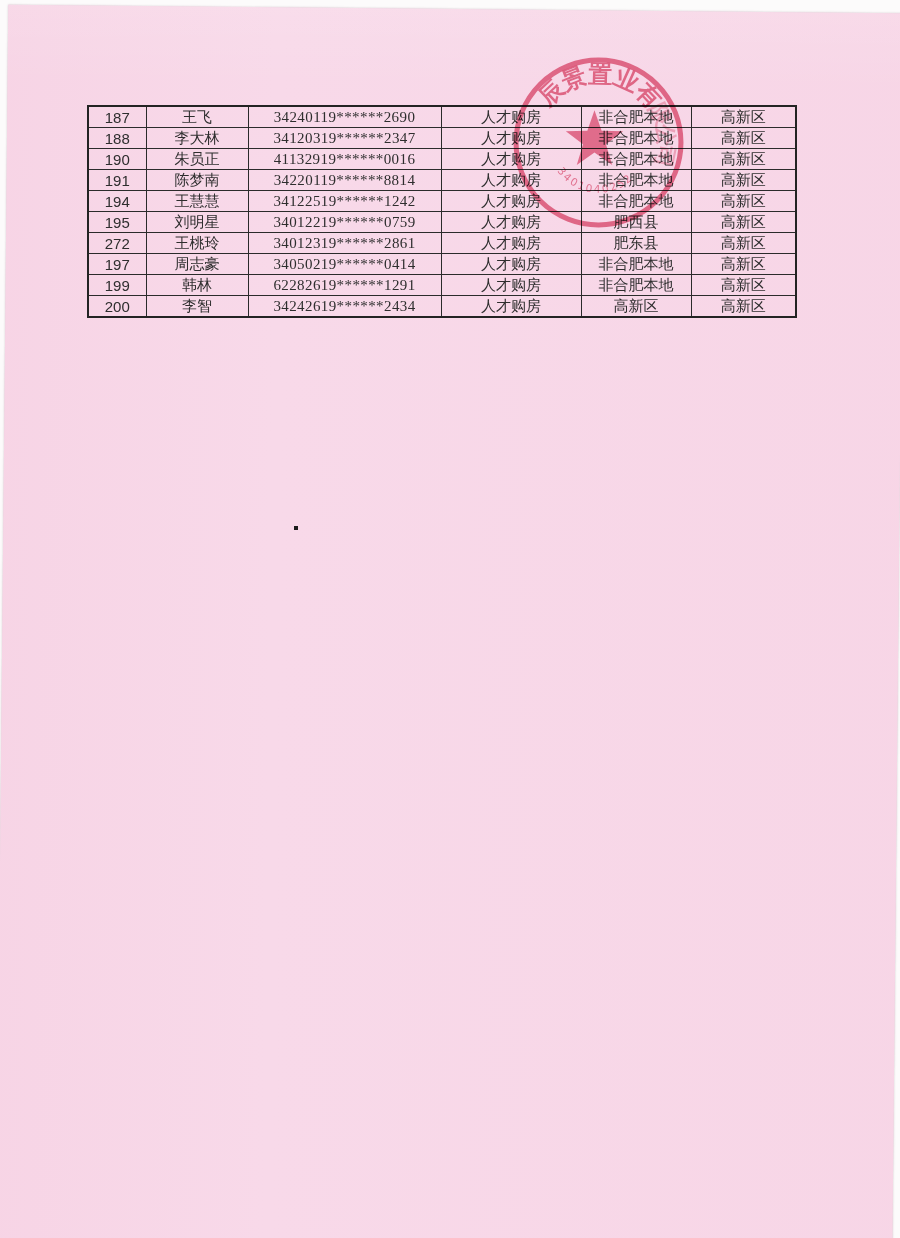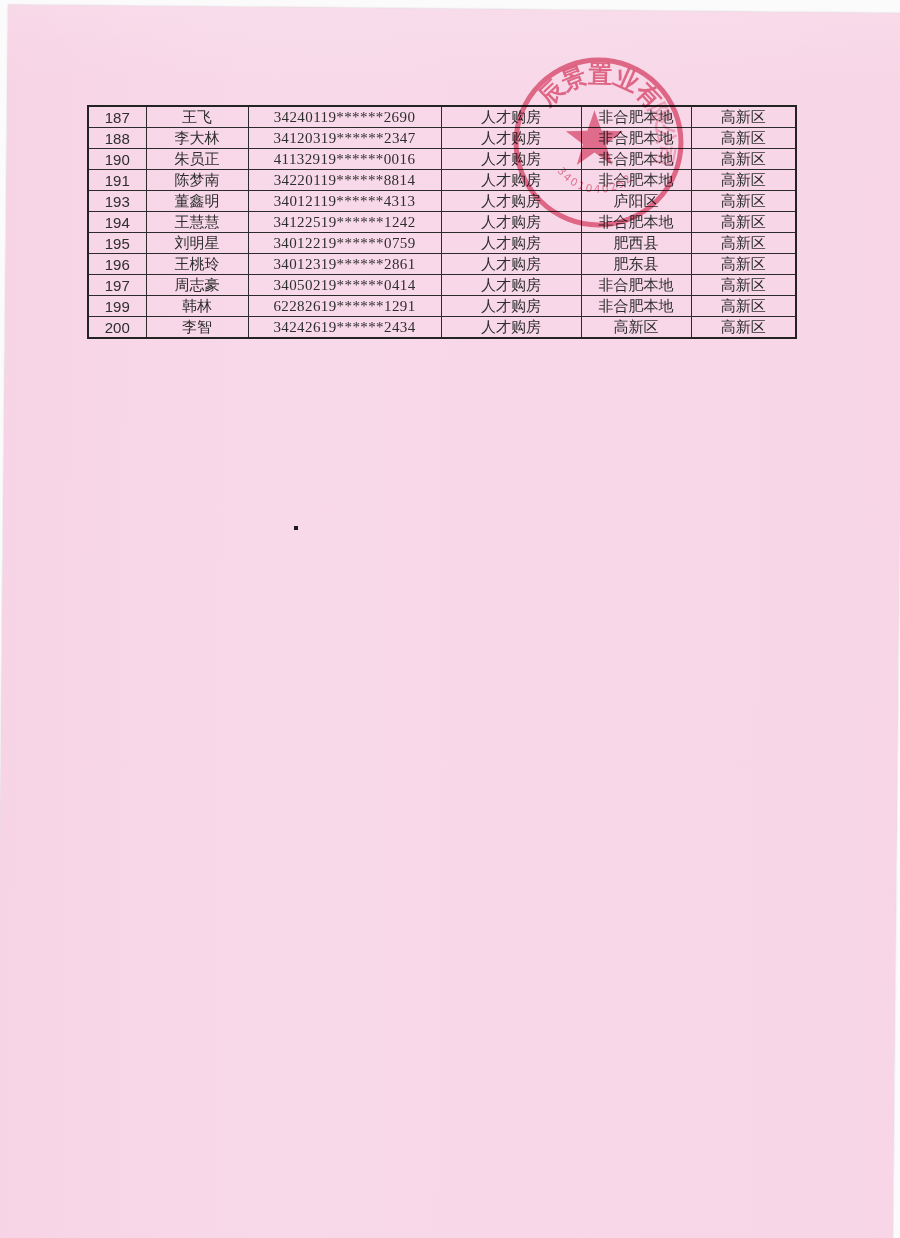--- a/index.html
+++ b/index.html
@@ -117,45 +117,37 @@
           </tr>
           <tr>
             <td class="c-num">191</td>
             <td class="c-name">陈梦南</td>
             <td class="c-id">34220119******8814</td>
             <td class="c-type">人才购房</td>
             <td class="c-house">非合肥本地</td>
             <td class="c-district">高新区</td>
           </tr>
           <tr>
-            <td class="c-num">193</td>
-            <td class="c-name">董鑫明</td>
-            <td class="c-id">34012119******4313</td>
-            <td class="c-type">人才购房</td>
-            <td class="c-house">庐阳区</td>
-            <td class="c-district">高新区</td>
-          </tr>
-          <tr>
             <td class="c-num">194</td>
             <td class="c-name">王慧慧</td>
             <td class="c-id">34122519******1242</td>
             <td class="c-type">人才购房</td>
             <td class="c-house">非合肥本地</td>
             <td class="c-district">高新区</td>
           </tr>
           <tr>
             <td class="c-num">195</td>
             <td class="c-name">刘明星</td>
             <td class="c-id">34012219******0759</td>
             <td class="c-type">人才购房</td>
             <td class="c-house">肥西县</td>
             <td class="c-district">高新区</td>
           </tr>
           <tr>
-            <td class="c-num">196</td>
+            <td class="c-num">272</td>
             <td class="c-name">王桃玲</td>
             <td class="c-id">34012319******2861</td>
             <td class="c-type">人才购房</td>
             <td class="c-house">肥东县</td>
             <td class="c-district">高新区</td>
           </tr>
           <tr>
             <td class="c-num">197</td>
             <td class="c-name">周志豪</td>
             <td class="c-id">34050219******0414</td>

